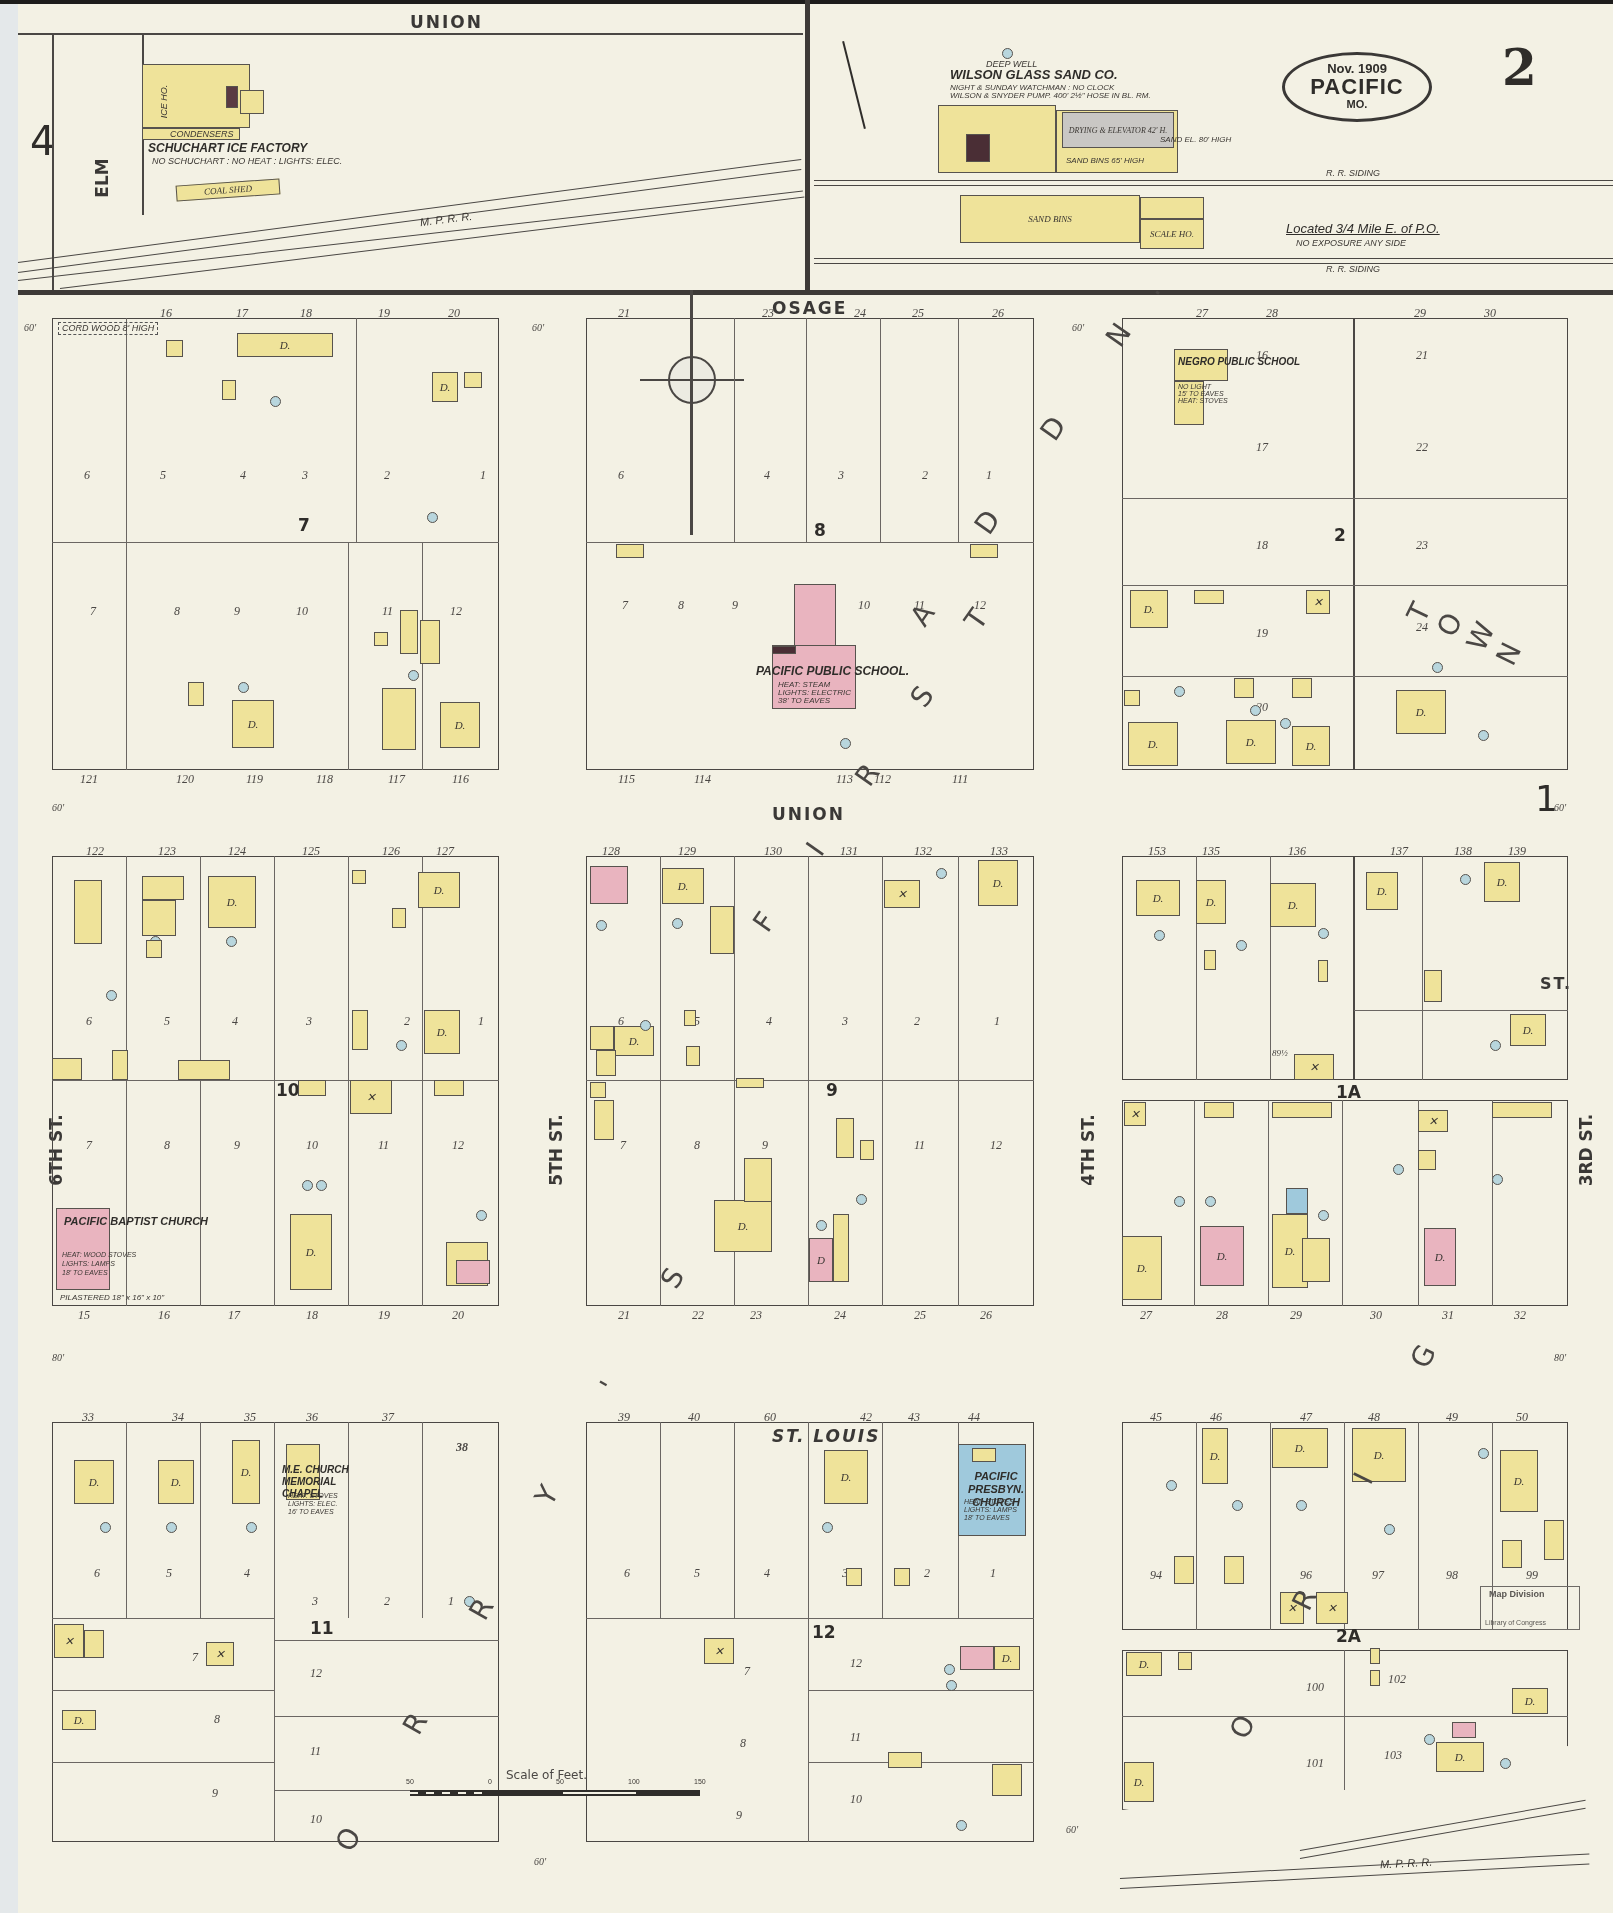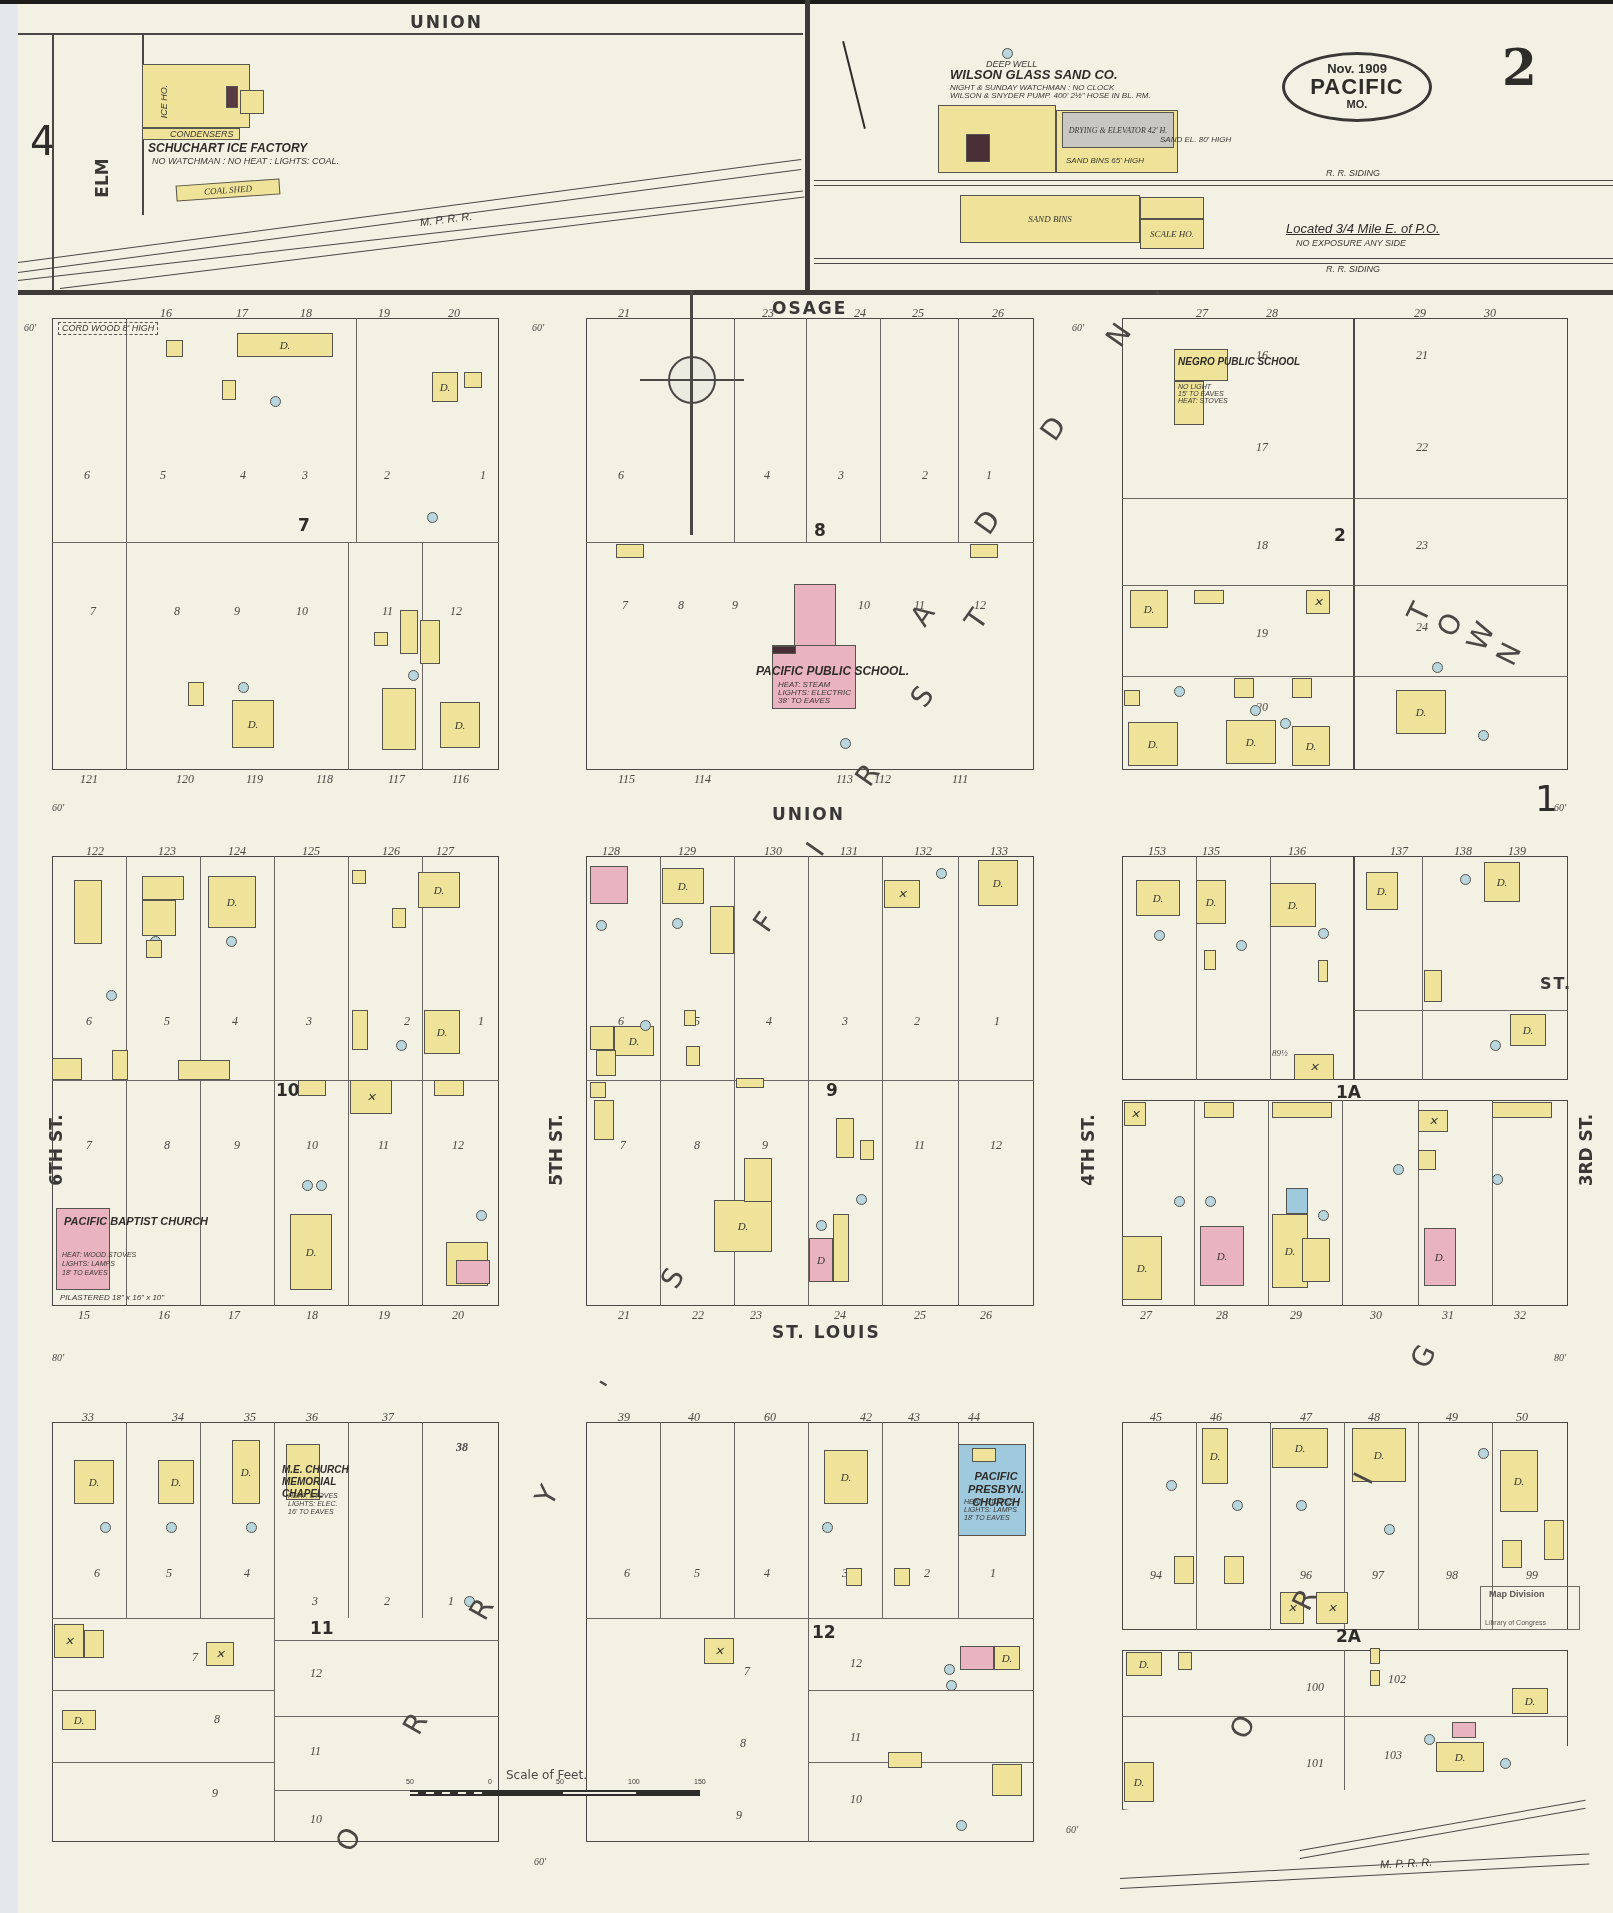--- a/index.html
+++ b/index.html
@@ -51,21 +51,21 @@
   <div class="street" style="left:410px;top:12px;">UNION</div>
   <div class="vstreet" style="left:82px;top:168px;">ELM</div>
 
   <div class="bldg frame" style="left:142px;top:64px;width:108px;height:64px;"></div>
   <div class="label" style="left:148px;top:96px;transform:rotate(-90deg);">ICE HO.</div>
   <div class="bldg" style="left:226px;top:86px;width:12px;height:22px;background:#5a3a42;"></div>
   <div class="bldg frame" style="left:240px;top:90px;width:24px;height:24px;"></div>
   <div class="bldg frame" style="left:142px;top:128px;width:98px;height:12px;"></div>
   <div class="label" style="left:170px;top:129px;">CONDENSERS</div>
   <div class="biglabel" style="left:148px;top:142px;">SCHUCHART ICE FACTORY</div>
-  <div class="label" style="left:152px;top:156px;">NO WATCHMAN : NO HEAT : LIGHTS: COAL.</div>
+  <div class="label" style="left:152px;top:156px;">NO SCHUCHART : NO HEAT : LIGHTS: ELEC.</div>
   <div class="bldg frame" style="left:176px;top:182px;width:104px;height:16px;transform:rotate(-4deg);">
       <span style="font-size:9px;">COAL SHED</span>
     </div>
 
   <div class="rail" style="left:18px;top:262px;width:790px;transform:rotate(-7.5deg);"></div>
   <div class="rail" style="left:18px;top:272px;width:790px;transform:rotate(-7.5deg);"></div>
   <div class="rail" style="left:18px;top:280px;width:790px;transform:rotate(-6.5deg);"></div>
   <div class="rail" style="left:60px;top:288px;width:750px;transform:rotate(-7deg);"></div>
   <div class="label" style="left:420px;top:214px;font-size:11px;transform:rotate(-7deg);">M. P. R. R.</div>
 
@@ -94,21 +94,21 @@
       <span style="font-size:9px;">SCALE HO.</span>
     </div>
   <div class="abs" style="left:814px;top:258px;width:799px;height:1.3px;background:#4a4744;"></div>
   <div class="abs" style="left:814px;top:263px;width:799px;height:1.3px;background:#4a4744;"></div>
   <div class="label" style="left:1326px;top:264px;">R. R. SIDING</div>
   <div class="biglabel" style="left:1286px;top:222px;font-size:13px;font-weight:normal;text-decoration:underline;">Located 3/4 Mile E. of P.O.</div>
   <div class="label" style="left:1296px;top:238px;">NO EXPOSURE ANY SIDE</div>
 
   <div class="street" style="left:772px;top:298px;">OSAGE</div>
   <div class="street" style="left:772px;top:804px;">UNION</div>
-  <div class="street" style="left:772px;top:1322px;">ST. LOUIS</div>
+  <div class="street" style="left:772px;top:1426px;font-style:italic;">ST. LOUIS</div>
   <div class="vstreet" style="left:20px;top:1140px;">6TH ST.</div>
   <div class="vstreet" style="left:520px;top:1140px;">5TH ST.</div>
   <div class="vstreet" style="left:1052px;top:1140px;">4TH ST.</div>
   <div class="vstreet" style="left:1550px;top:1140px;">3RD ST.</div>
   <div class="street" style="left:1540px;top:974px;font-size:16px;">ST.</div>
 
   <div class="abs" style="left:668px;top:356px;width:48px;height:48px;border-radius:50%;border:2px solid #4a4744;box-sizing:border-box;background:#ecebe2;"></div>
   <div class="abs" style="left:690px;top:290px;width:3px;height:245px;background:#4a4744;"></div>
   <div class="abs" style="left:640px;top:379px;width:104px;height:1.5px;background:#4a4744;"></div>
 

